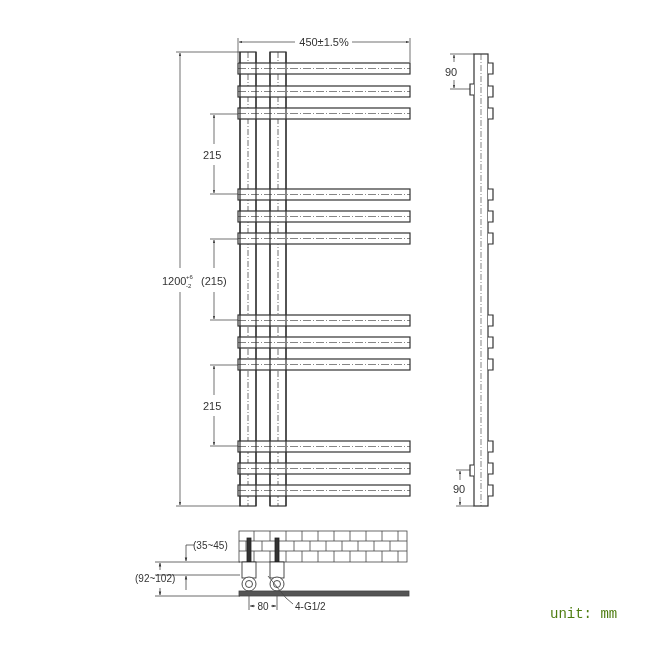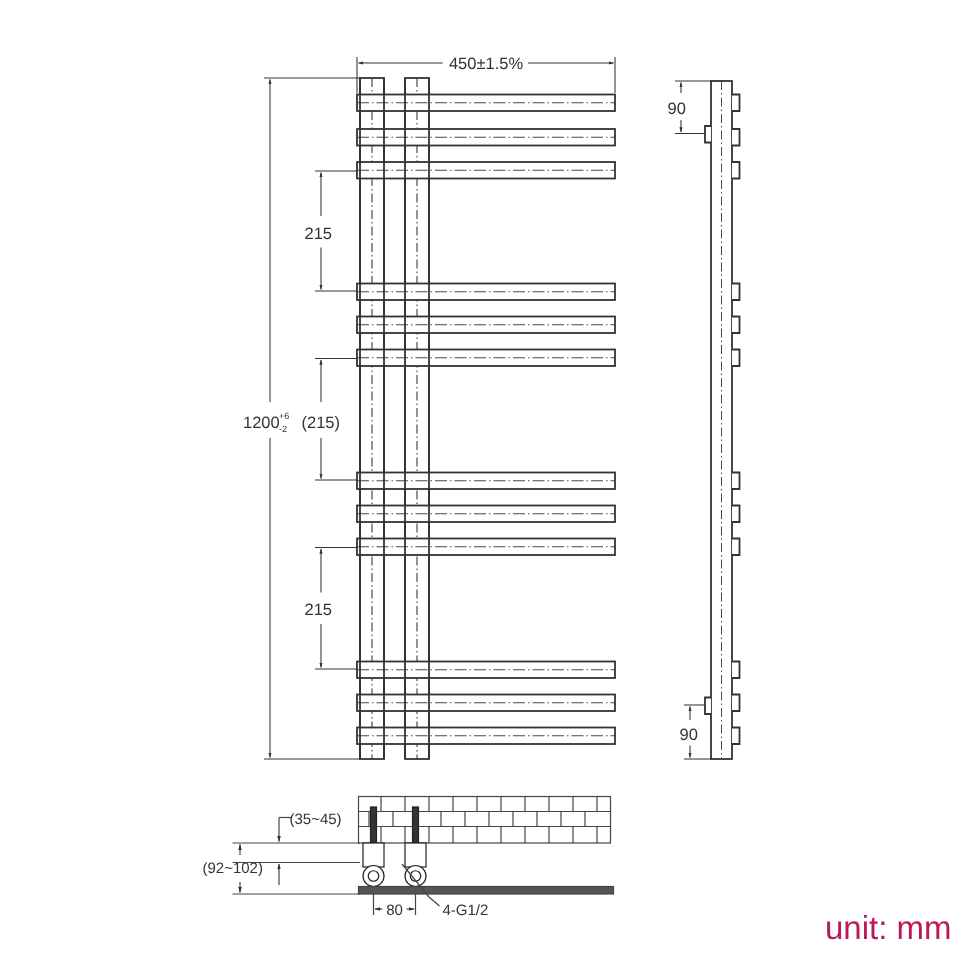--- a/index.html
+++ b/index.html
@@ -1,19 +1,19 @@
 <!DOCTYPE html>
 <html><head>
 <meta charset="utf-8">
 <style>
   html,body{margin:0;padding:0;background:#ffffff;}
   body{width:650px;height:650px;position:relative;overflow:hidden;font-family:"Liberation Sans",sans-serif;}
   svg{position:absolute;left:0;top:0;}
   .lbl{font-family:"Liberation Sans",sans-serif;fill:#333;}
-  .unit{position:absolute;left:550px;top:606px;font-size:22px;color:#be185d;font-family:Liberation Sans, sans-serif;}
+  .unit{position:absolute;left:550px;top:606px;font-size:14px;color:#4d7c0f;font-family:Liberation Mono, monospace;}
 </style>
 </head>
 <body>
 
 <svg width="650" height="650" viewBox="0 0 650 650" xmlns="http://www.w3.org/2000/svg">
   <defs>
     <marker id="arr" viewBox="0 0 10 10" refX="9" refY="5" markerWidth="5" markerHeight="5" orient="auto-start-reverse">
       <path d="M0,2 L10,5 L0,8 z" fill="#333"></path>
     </marker>
   </defs>

